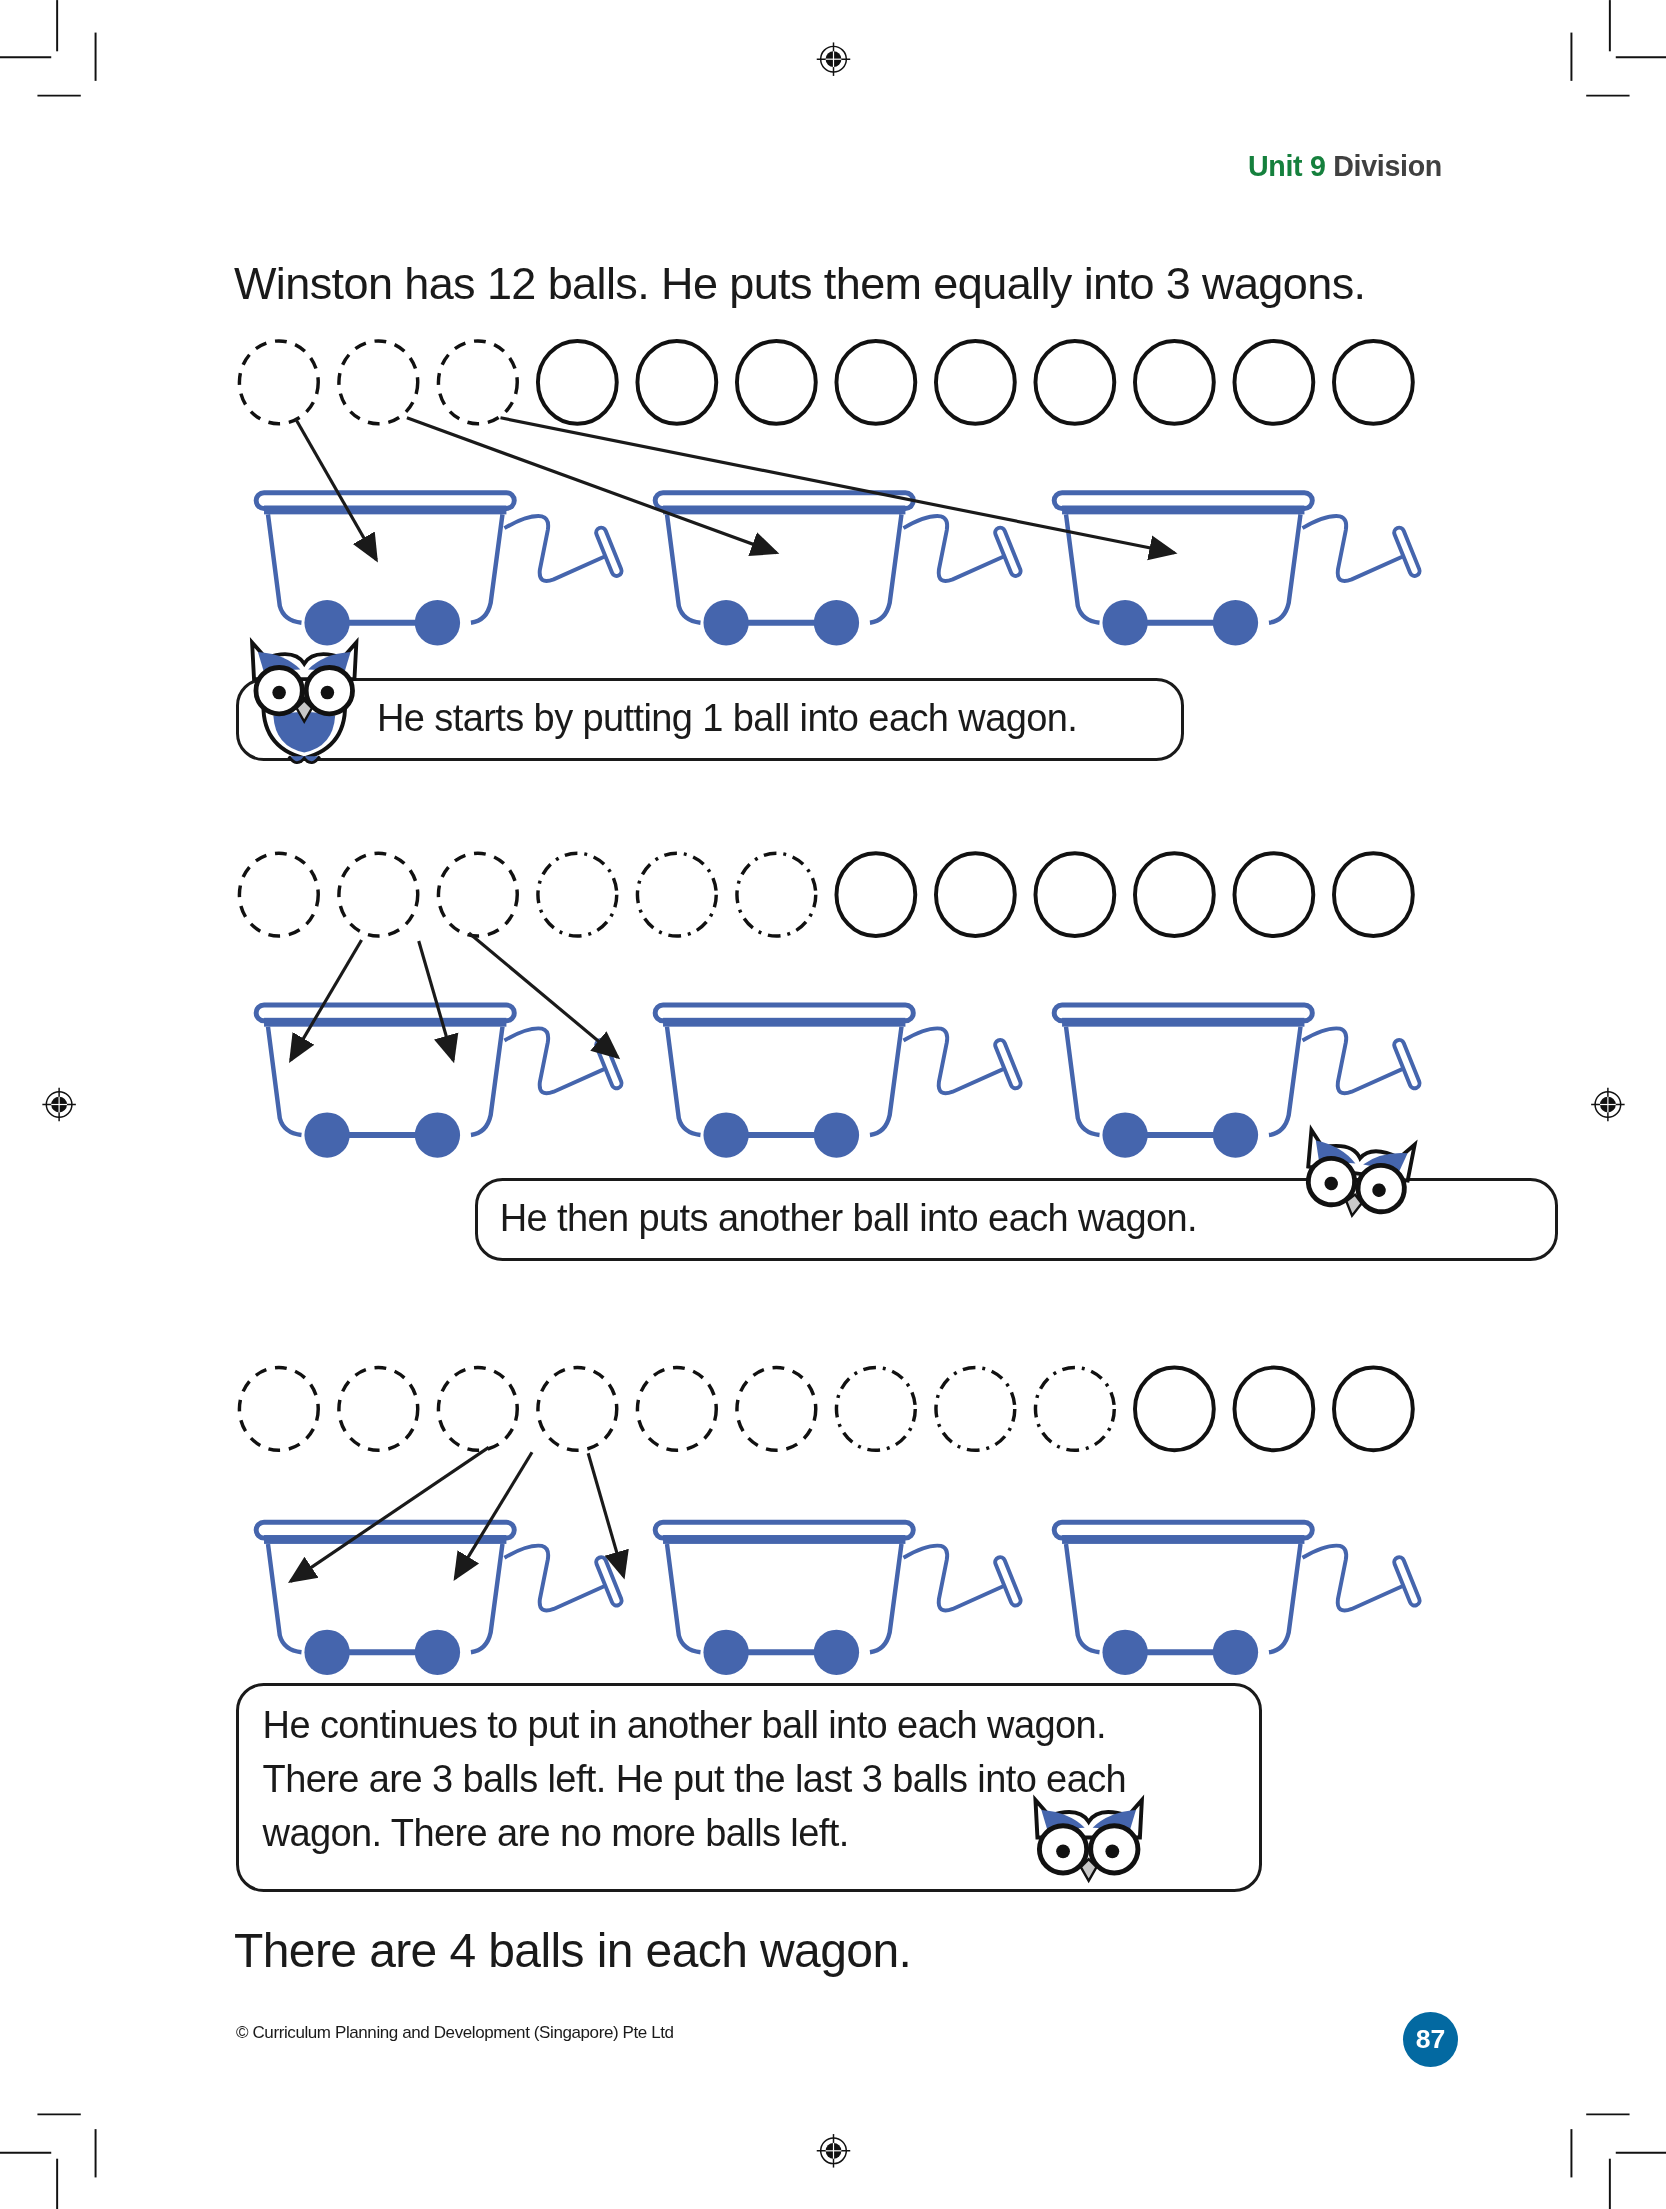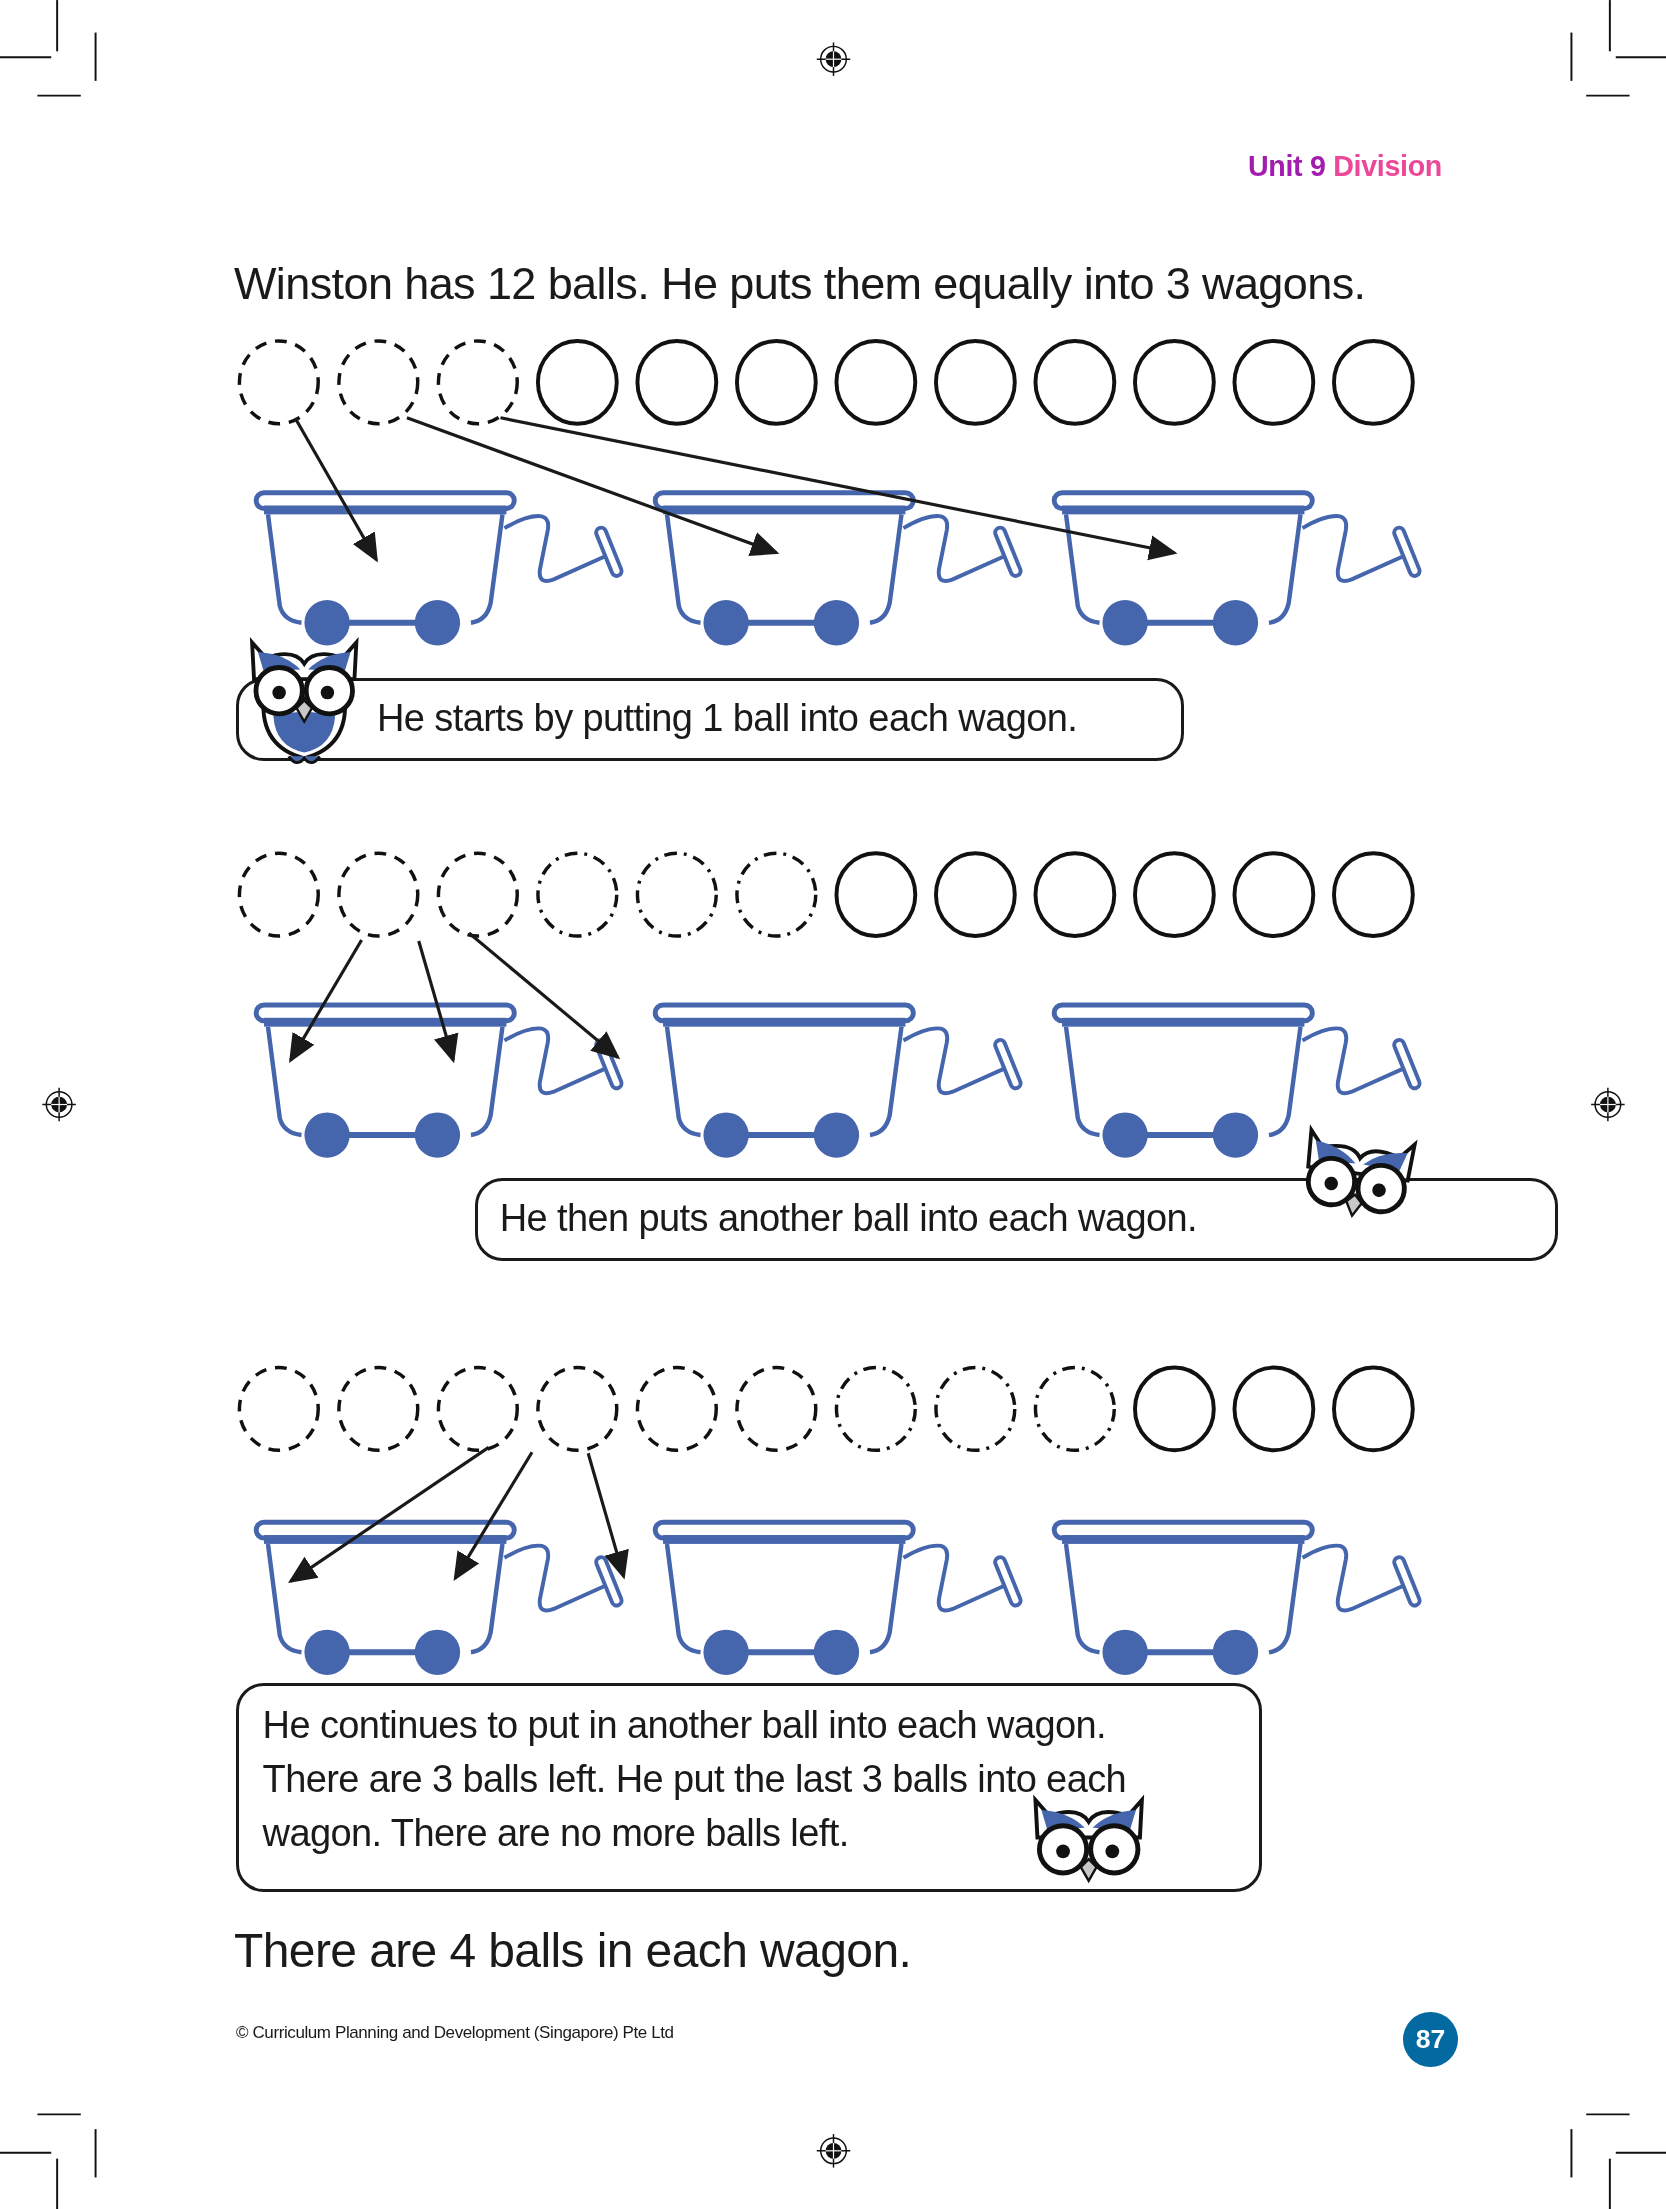--- a/index.html
+++ b/index.html
@@ -1,21 +1,21 @@
 <!DOCTYPE html>
 <html><head>
 <meta charset="utf-8">
 <style>
   html, body { margin: 0; padding: 0; background: #ffffff; }
   body { width: 1667px; height: 2210px; position: relative; overflow: hidden;
          font-family: "Liberation Sans", "DejaVu Sans", sans-serif; color: #1a1a1a; }
   .abs { position: absolute; }
   .header { right: 225px; top: 150px; font-size: 28.6px; font-weight: bold; letter-spacing: -0.3px; }
-  .header .unit { color: #a21caf; }
-  .header .topic { color: #ec4899; margin-top: 44px; }
+  .header .unit { color: #15803d; }
+  .header .topic { color: #404040; margin-top: 44px; }
   .intro { left: 234px; top: 258px; font-size: 45px; letter-spacing: -0.6px; white-space: nowrap; }
   .scene { left: 0; top: 0; }
   .bubble { border: 3.9px solid #1a1a1a; border-radius: 27.6px; background: #fff; box-sizing: border-box; }
   .bubble-text { font-size: 38px; letter-spacing: -0.6px; line-height: 54px; white-space: nowrap; }
   .conclusion { left: 234px; top: 1923px; font-size: 48px; font-weight: normal; letter-spacing: -0.6px; }
   .copyright { left: 236px; top: 2023px; font-size: 17px; letter-spacing: -0.4px; }
   .page-num { left: 1403px; top: 2012px; width: 55px; height: 55px; border-radius: 50%;
               color: #fff; font-weight: bold; font-size: 26.6px; display: flex; align-items: center; justify-content: center; }
 </style>
 </head>

